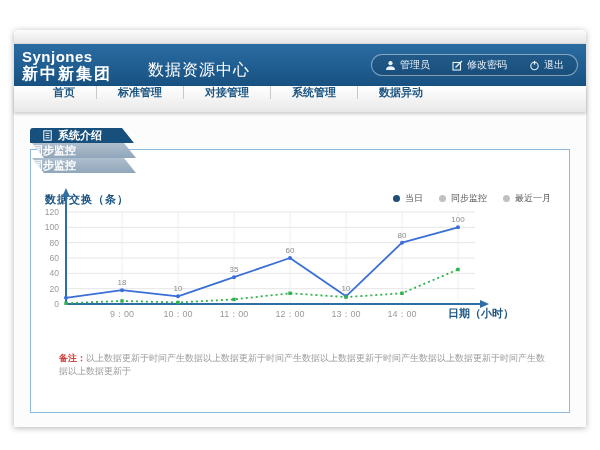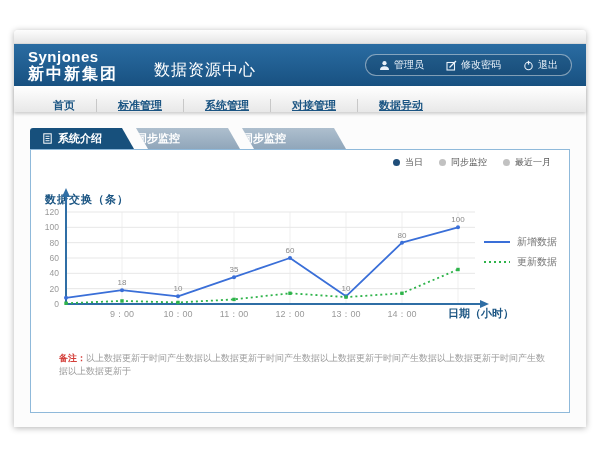--- a/index.html
+++ b/index.html
@@ -1,40 +1,40 @@
 <!DOCTYPE html>
 <html><head>
 <meta charset="utf-8">
 <style>
   html,body{margin:0;padding:0;}
   body{width:600px;height:450px;background:#ffffff;font-family:"Liberation Sans","DejaVu Sans",sans-serif;overflow:hidden;position:relative;}
   .window{position:absolute;left:14px;top:30px;width:572px;height:397px;background:#fcfcfc;box-shadow:0 1px 6px rgba(0,0,0,.30);border-radius:4px 4px 0 0;}
   .win-top{height:13px;background:linear-gradient(#fdfdfd,#e6e6e6);border-radius:4px 4px 0 0;border-bottom:1px solid #d8d8d8;}
   
-  .header{height:42px;background:linear-gradient(#2a6ca2,#185181);display:flex;align-items:center;padding:0 14px;position:relative;}
+  .header{height:42px;background:linear-gradient(#2a6ca2,#185181);display:flex;align-items:center;padding:0 8px;position:relative;}
   .logo{line-height:1;color:#fff;}
   .logo1{font-size:15px;font-weight:800;letter-spacing:.5px;}
   .logo2{font-size:16px;font-weight:700;letter-spacing:2px;margin-top:2px;}
   .app-title{color:#fff;font-size:16px;margin-left:36px;padding-top:10px;letter-spacing:1px;}
   .user-pill{margin-left:auto;display:flex;align-items:center;gap:22px;border:1px solid rgba(255,255,255,.45);background:rgba(0,0,0,.10);border-radius:11px;padding:3px 13px;}
   .u-item{display:flex;align-items:center;gap:4px;color:#eaf2fa;font-size:10px;cursor:pointer;white-space:nowrap;}
   
-  .nav{height:26px;background:linear-gradient(#ffffff,#e8e8e8);box-shadow:0 2px 3px rgba(0,0,0,.18);display:flex;align-items:flex-end;padding-left:18px;position:relative;z-index:3;}
+  .nav{height:26px;background:linear-gradient(#ffffff,#e8e8e8);box-shadow:0 2px 3px rgba(0,0,0,.18);display:flex;align-items:flex-start;padding-left:18px;position:relative;z-index:3;}
   .nav-item{padding:0 21px;font-size:11px;font-weight:bold;color:#1b5583;height:13px;line-height:13px;cursor:pointer;}
-  .nav-item + .nav-item{border-left:1px solid #c8c8c8;text-decoration:underline;}
+  .nav-item + .nav-item{border-left:1px solid #c8c8c8;}
   
   .content{padding:16px;}
-  .tabs{display:flex;height:21px;position:relative;z-index:2;}
+  .tabs{display:flex;height:21px;position:relative;z-index:2;flex-direction:column;}
   .tab{height:21px;display:flex;align-items:center;font-size:11px;font-weight:bold;color:#fff;cursor:pointer;}
   .tab.active{width:104px;background:#17507c;clip-path:polygon(0 0,92px 0,104px 100%,0 100%);border-radius:3px 0 0 0;padding-left:13px;gap:6px;box-sizing:border-box;}
   .tab.inactive{width:104px;background:linear-gradient(#aebfce,#90a6ba);clip-path:polygon(0 0,92px 0,104px 100%,12px 100%);justify-content:flex-start;margin-left:2px;}
   .panel{position:relative;border:1px solid #8fb9da;background:#fff;height:262px;}
   
   .filters{position:absolute;top:6px;right:18px;display:flex;gap:16px;align-items:center;}
-  .f-item{display:flex;align-items:center;gap:5px;font-size:9px;color:#555;cursor:pointer;}
+  .f-item{display:flex;align-items:center;gap:5px;font-size:9px;color:#555;cursor:pointer;margin-top:36px;}
   .f-dot{width:7px;height:7px;border-radius:50%;background:#c1c1c1;}
   .f-item.selected .f-dot{background:#1f4e79;}
   
   .y-title{position:absolute;left:14px;top:22px;font-size:11px;font-weight:bold;color:#1b5583;letter-spacing:1px;margin-top:20px;}
   .chart{position:absolute;left:10px;top:36px;}
   .legend{position:absolute;right:12px;top:82px;}
   .lg-row{display:flex;align-items:center;gap:7px;height:20px;cursor:pointer;}
   .lg-label{font-size:10px;color:#777;}
   
   .note{position:absolute;left:28px;right:16px;top:202px;font-size:9px;line-height:13px;}
@@ -74,22 +74,22 @@
             <line x1="5.5" y1="0.8" x2="5.5" y2="4.6" stroke="#eaf2fa" stroke-width="1.3"></line>
           </svg>
         <span>退出</span>
       </div>
     </div>
   </div>
 
   <div class="nav">
     <div class="nav-item">首页</div>
     <div class="nav-item">标准管理</div>
+    <div class="nav-item">对接管理</div>
     <div class="nav-item">系统管理</div>
-    <div class="nav-item">对接管理</div>
     <div class="nav-item">数据异动</div>
   </div>
 
   <div class="content">
     <div class="tabs">
       <div class="tab active">
         <svg width="9" height="11" viewBox="0 0 9 11">
             <rect x="0.8" y="0.8" width="7.4" height="9.4" fill="none" stroke="#ffffff" stroke-width="1"></rect>
             <line x1="2.5" y1="3.3" x2="6.5" y2="3.3" stroke="#ffffff" stroke-width="0.9"></line>
             <line x1="2.5" y1="5.5" x2="6.5" y2="5.5" stroke="#ffffff" stroke-width="0.9"></line>
@@ -175,33 +175,19 @@
           <rect x="23.3" y="115.53333333333333" width="3.4" height="3.4" fill="#2eb34a"></rect>
           <rect x="79.3" y="113.23333333333333" width="3.4" height="3.4" fill="#2eb34a"></rect>
           <rect x="135.3" y="114.76666666666667" width="3.4" height="3.4" fill="#2eb34a"></rect>
           <rect x="191.3" y="111.7" width="3.4" height="3.4" fill="#2eb34a"></rect>
           <rect x="247.3" y="105.56666666666666" width="3.4" height="3.4" fill="#2eb34a"></rect>
           <rect x="303.3" y="109.39999999999999" width="3.4" height="3.4" fill="#2eb34a"></rect>
           <rect x="359.3" y="105.56666666666666" width="3.4" height="3.4" fill="#2eb34a"></rect>
           <rect x="415.3" y="81.8" width="3.4" height="3.4" fill="#2eb34a"></rect>
         </svg>
 
-      <div class="legend">
-        <div class="lg-row">
-          <svg width="26" height="6" viewBox="0 0 26 6">
-              <line x1="0" y1="3" x2="26" y2="3" stroke="#3a6fd8" stroke-width="2"></line>
-            </svg>
-          <span class="lg-label">新增数据</span>
-        </div>
-        <div class="lg-row">
-          <svg width="26" height="6" viewBox="0 0 26 6">
-              <line x1="0" y1="3" x2="26" y2="3" stroke="#2eb34a" stroke-width="2" stroke-dasharray="2 3"></line>
-            </svg>
-          <span class="lg-label">更新数据</span>
-        </div>
-      </div>
 
       <div class="note">
         <span class="note-label">备注：</span><span class="note-text">以上数据更新于时间产生数据以上数据更新于时间产生数据以上数据更新于时间产生数据以上数据更新于时间产生数据以上数据更新于</span>
       </div>
     </div>
   </div>
 </div>
 
 </body></html>

